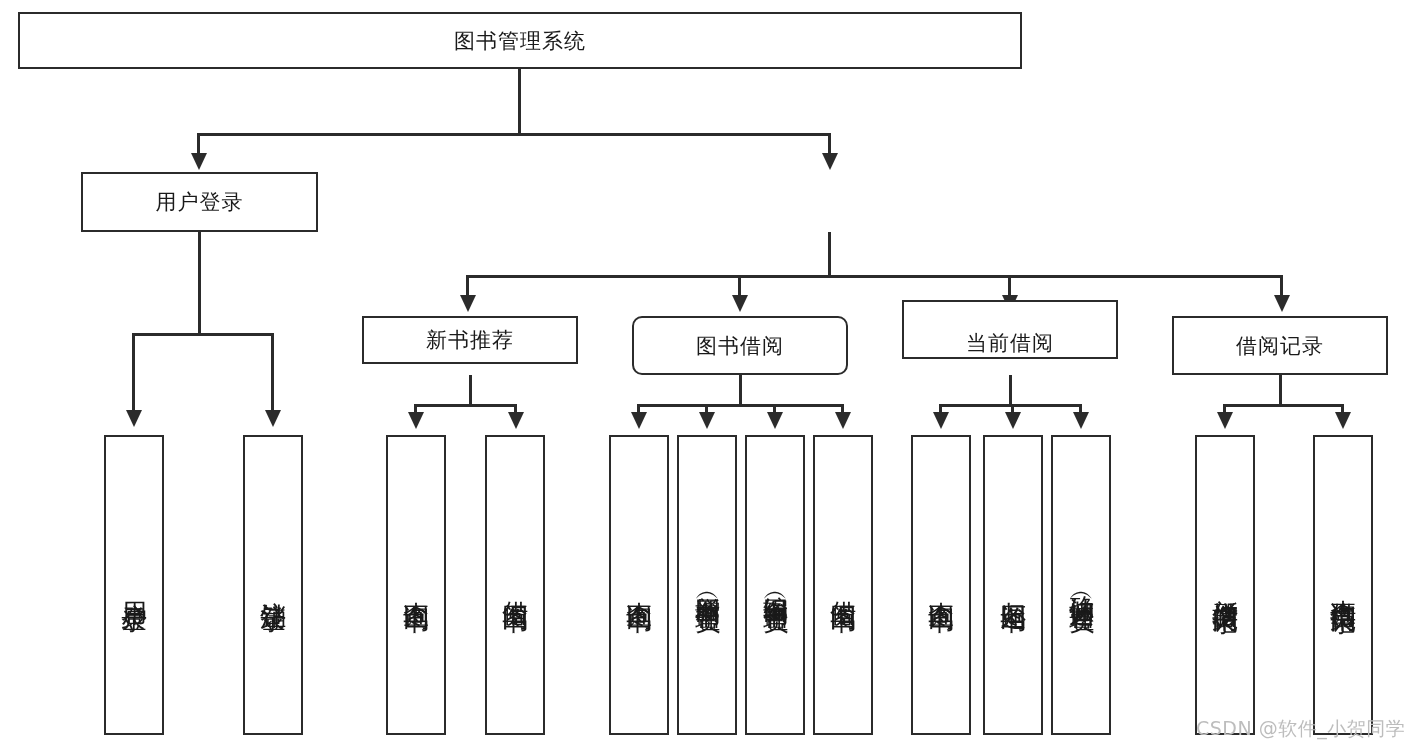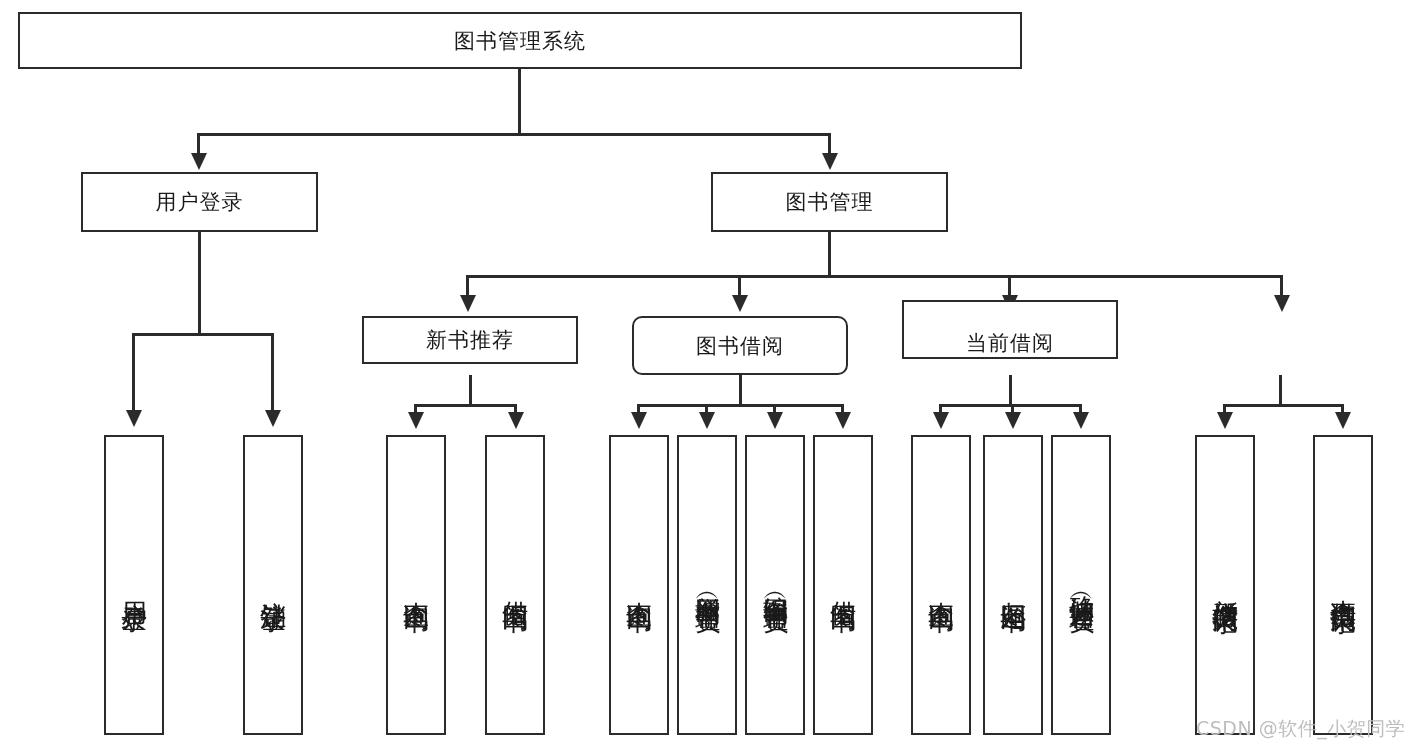--- a/index.html
+++ b/index.html
@@ -134,33 +134,33 @@
     <div class="arrow" style="left:1335px; top:412px;"></div>
   </div>
 
   <div class="node horiz" style="left:18px; top:12px; width:1004px; height:57px;">
     <span class="txt">图书管理系统</span>
   </div>
 
   <div class="node horiz" style="left:81px; top:172px; width:237px; height:60px;">
     <span class="txt">用户登录</span>
   </div>
-  <div class="node horiz" style="left:711px; top:172px; width:237px; height:60px;">
-    <span class="txt">图书管理</span>
-  </div>
 
   <div class="node horiz" style="left:362px; top:316px; width:216px; height:48px;">
     <span class="txt">新书推荐</span>
   </div>
   <div class="node horiz" style="left:632px; top:316px; width:216px; height:59px;border-radius:10px;">
     <span class="txt">图书借阅</span>
   </div>
   <div class="node horiz" style="left:902px; top:300px; width:216px; height:59px;align-items:flex-end;">
     <span class="txt">当前借阅</span>
   </div>
+  <div class="node horiz" style="left:1172px; top:316px; width:216px; height:59px;">
+    <span class="txt">借阅记录</span>
+  </div>
 
   <div class="node vert" style="left:104px; top:435px; width:60px; height:300px;">
     <span class="txt">用户登录</span>
   </div>
   <div class="node vert" style="left:243px; top:435px; width:60px; height:300px;">
     <span class="txt">注销登录</span>
   </div>
 
   <div class="node vert" style="left:386px; top:435px; width:60px; height:300px;">
     <span class="txt">查询图书</span>

